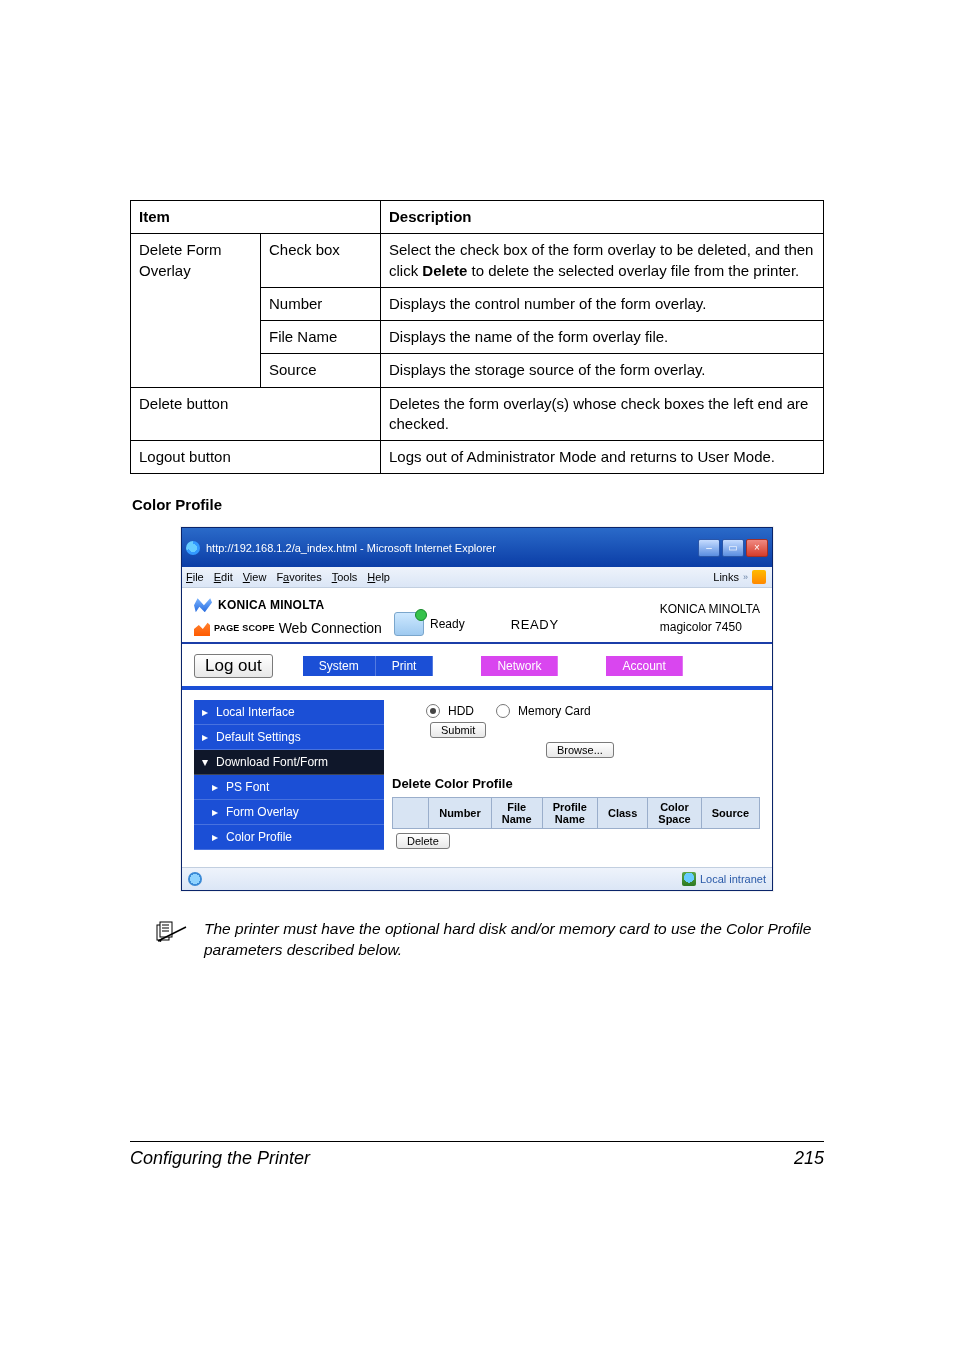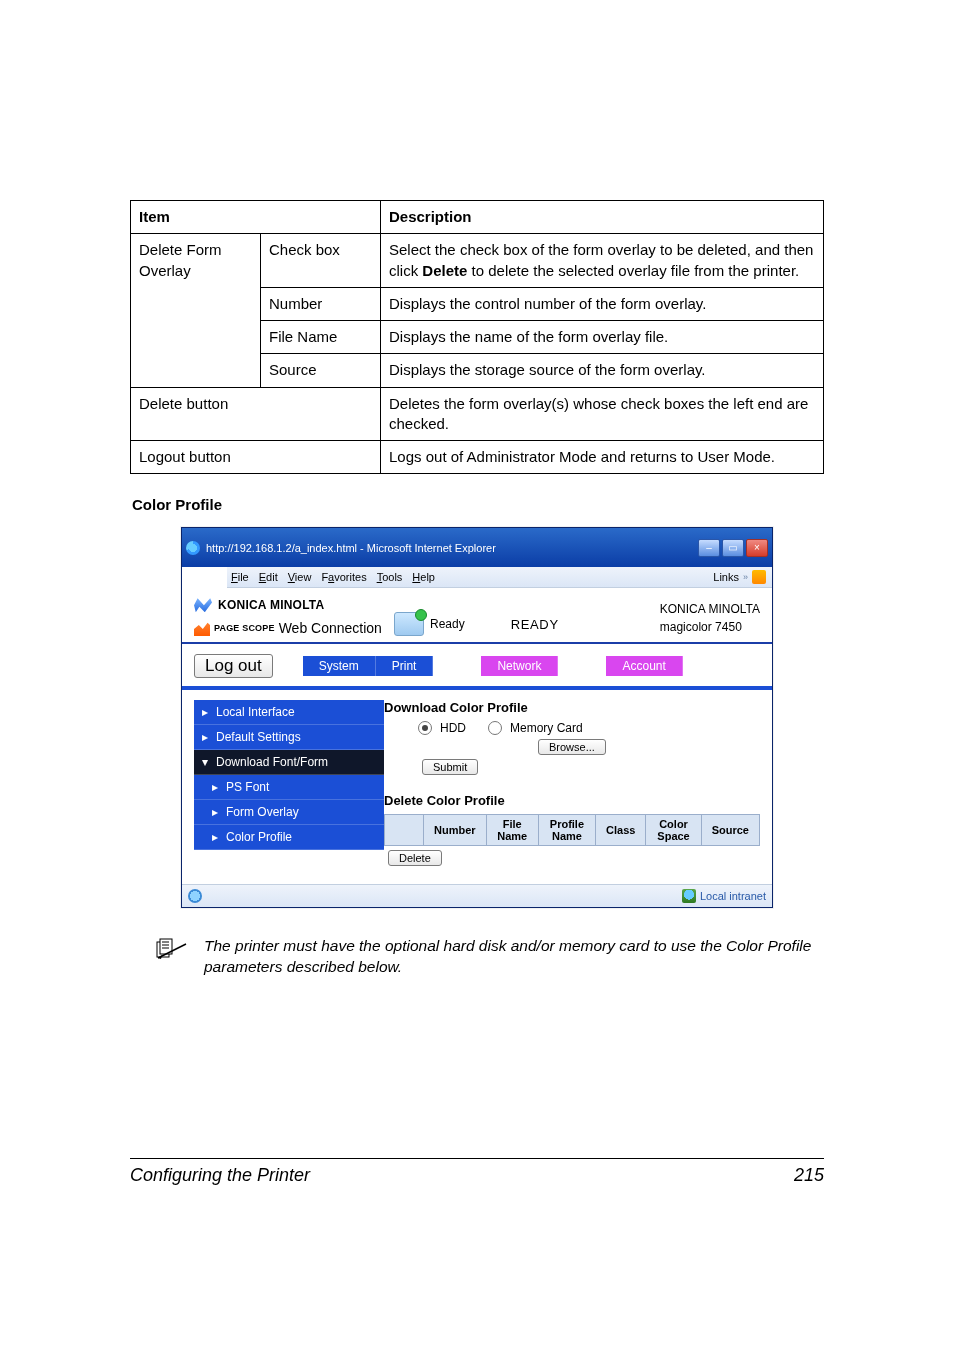--- a/index.html
+++ b/index.html
@@ -82,21 +82,20 @@
   }
   .ie-wbtn.close { background: linear-gradient(#f08a82,#d53c2a); border-color:#a03028; }
   .ie-menubar {
     background: linear-gradient(#eef3fb,#dbe6f6);
     height: 20px;
     display: flex; align-items: center;
     padding: 0 4px;
     gap: 10px;
     border-bottom: 1px solid #c2cfe0;
     color: #000;
-    margin-left: 45px;
   }
   .ie-menubar .mitem { font-size: 11px; }
   .ie-menubar .mitem u { text-decoration: underline; }
   .ie-links {
     position: absolute;
     right: 6px;
     display: flex; align-items: center; gap: 4px;
     font-size: 11px;
   }
   .ie-menubar { position: relative; }
@@ -171,21 +170,21 @@
     padding: 3px 16px;
     font-size: 12px;
     color:#fff;
     border-right: 1px solid rgba(255,255,255,0.25);
   }
   .tab.blue { background:#1b4fd6; }
   .tab.orange { background:#d946ef;margin-left:48px; }
   .stripe { height:4px; background:#1b4fd6; width:100%; }
   .body2 {
     display:flex;
-    gap: 0;
+    gap: 8px;
     padding: 10px 12px 14px 12px;
   }
   .side {
     width: 190px;
     display:flex; flex-direction:column;
   }
   .side .srow {
     font-size: 12px;
     color:#fff;
     padding: 5px 8px;
@@ -376,33 +375,32 @@
       <div class="body2">
         <div class="side">
           <div class="srow link"><span class="pref">▸</span><span>Local Interface</span></div>
           <div class="srow link"><span class="pref">▸</span><span>Default Settings</span></div>
           <div class="srow active"><span class="pref">▾</span><span>Download Font/Form</span></div>
           <div class="srow sub"><span class="pref">▸</span><span>PS Font</span></div>
           <div class="srow sub"><span class="pref">▸</span><span>Form Overlay</span></div>
           <div class="srow sub"><span class="pref">▸</span><span>Color Profile</span></div>
         </div>
         <div class="main">
-          <div class="mhead">Download Color Profile</div>
           <div class="mrow" style="padding-left:34px;">
             <span class="radio sel"></span>
             <span>HDD</span>
             <span style="width:6px;"></span>
             <span class="radio"></span>
             <span>Memory Card</span>
           </div>
+          <div class="mrow" style="padding-left:34px;">
+            <button class="submit">Submit</button>
+          </div>
           <div class="mrow" style="padding-left:150px;">
             <button class="browse">Browse...</button>
-          </div>
-          <div class="mrow" style="padding-left:34px;">
-            <button class="submit">Submit</button>
           </div>
           <div style="height:14px;"></div>
           <div class="mhead">Delete Color Profile</div>
           <table class="ptable">
             <tbody>
                 <tr>
               <th style="width:18px;">&nbsp;</th>
               <th>Number</th>
               <th>File Name</th>
               <th>Profile Name</th>

